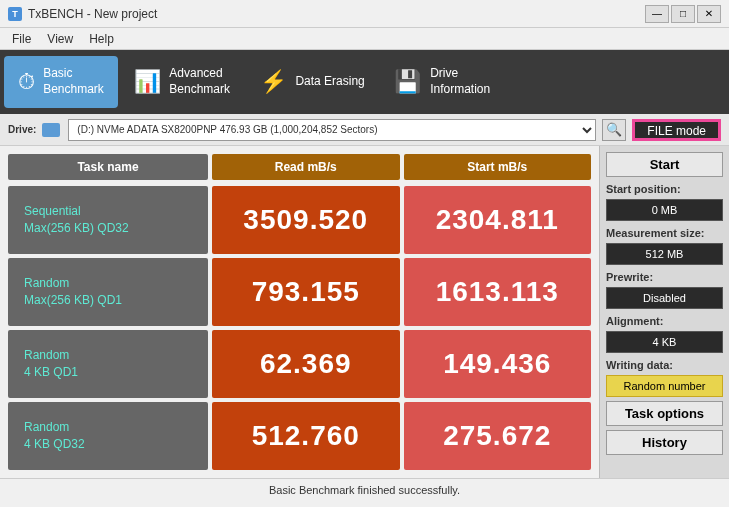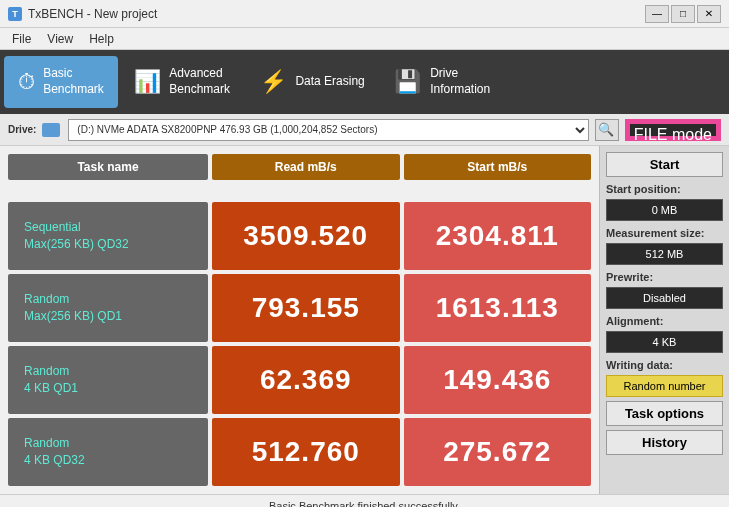--- a/index.html
+++ b/index.html
@@ -137,25 +137,25 @@
       border: 1px solid #999;
       cursor: pointer;
       display: flex;
       align-items: center;
       justify-content: center;
       font-size: 13px;
     }
     .file-mode-btn {
       background: #2a2a2a;
       color: white;
-      border: 5px solid #ec4899;
-      padding: 2px 4px;
+      border: 3px solid #ec4899;
+      padding: 2px 12px;
       height: 22px;
       cursor: pointer;
-      font-size: 16px;
+      font-size: 12px;
     }
 
     
     .content-area {
       display: flex;
       flex: 1;
       overflow: hidden;
     }
 
     
@@ -165,21 +165,21 @@
       display: flex;
       flex-direction: column;
       gap: 4px;
     }
 
     
     .bench-header {
       display: grid;
       grid-template-columns: 200px 1fr 1fr;
       gap: 4px;
-      margin-bottom: 18px;
+      margin-bottom: 2px;
     }
     .bench-col-header {
       background: #a16207;
       color: white;
       text-align: center;
       padding: 6px 4px;
       font-size: 12px;
       font-weight: bold;
       border-radius: 2px;
     }

